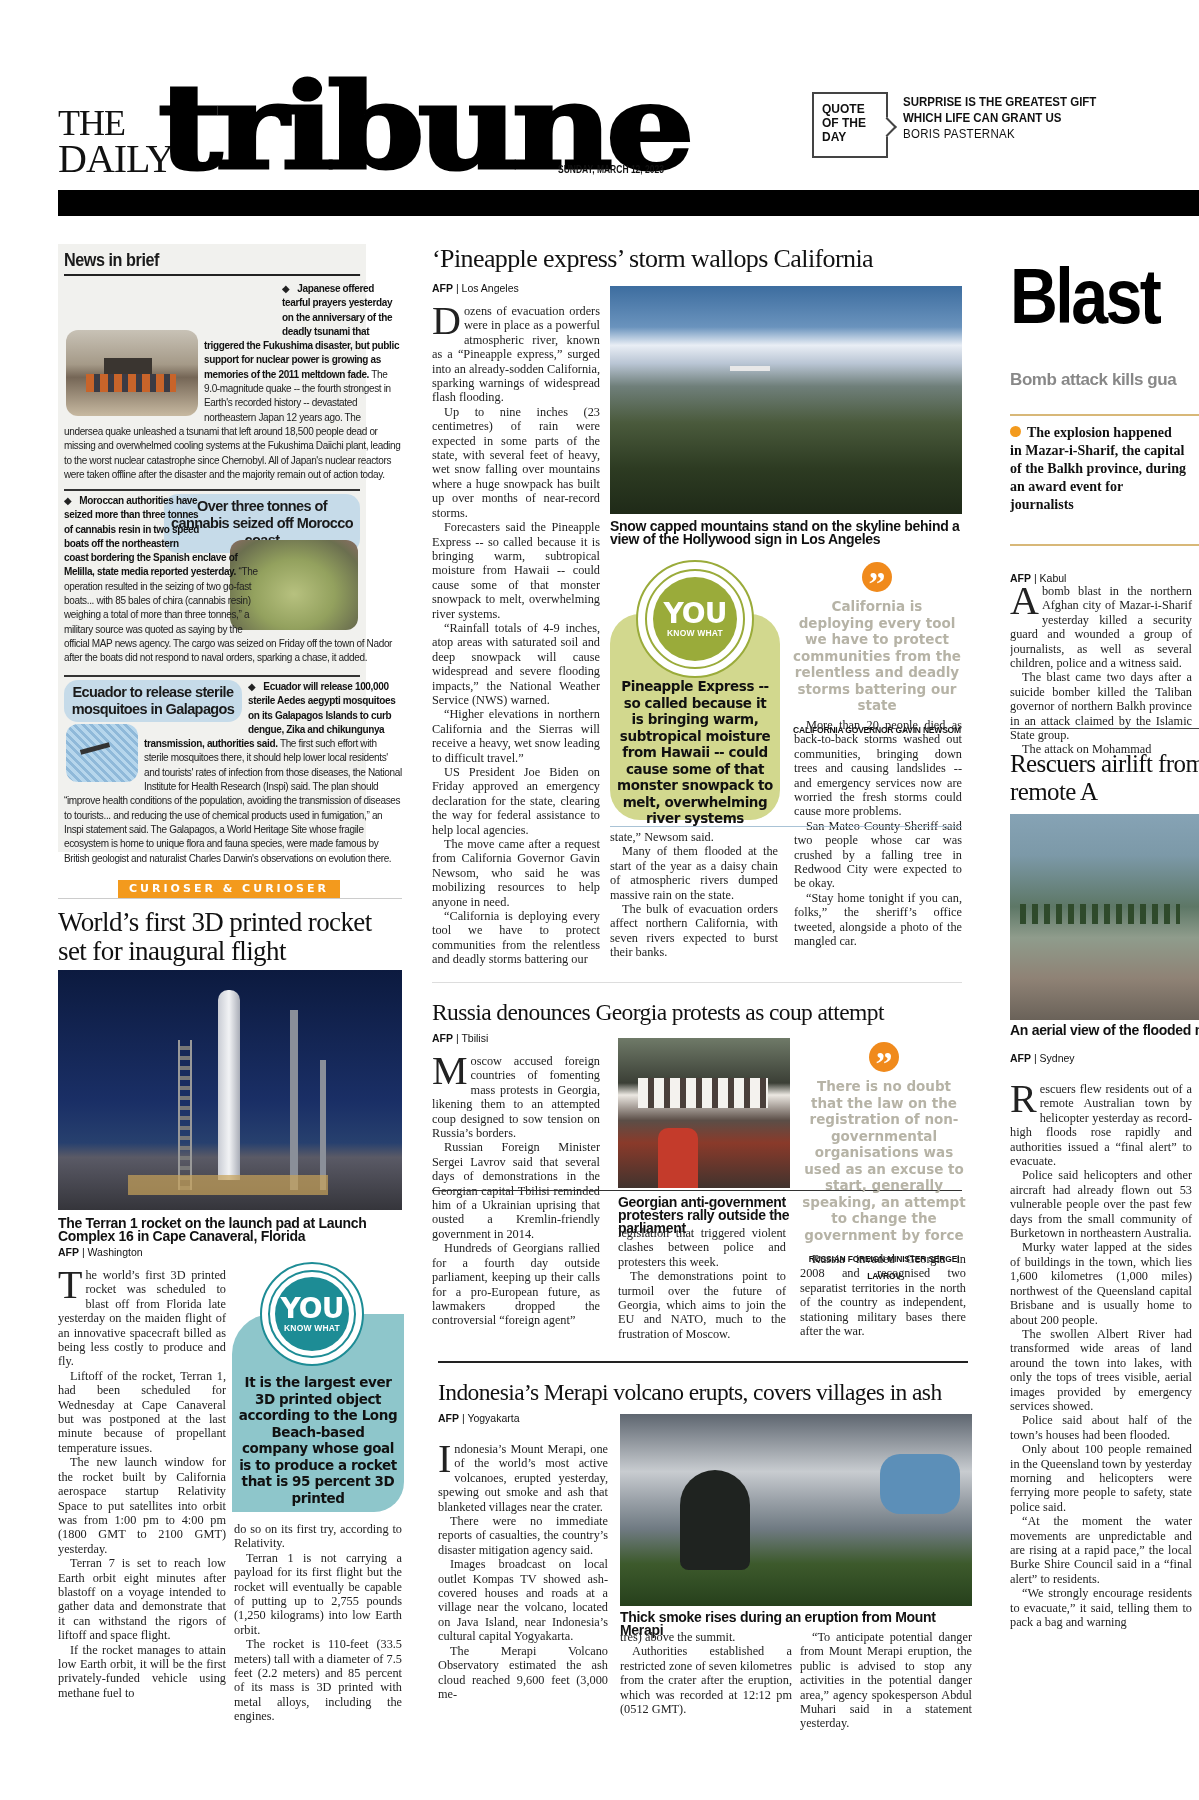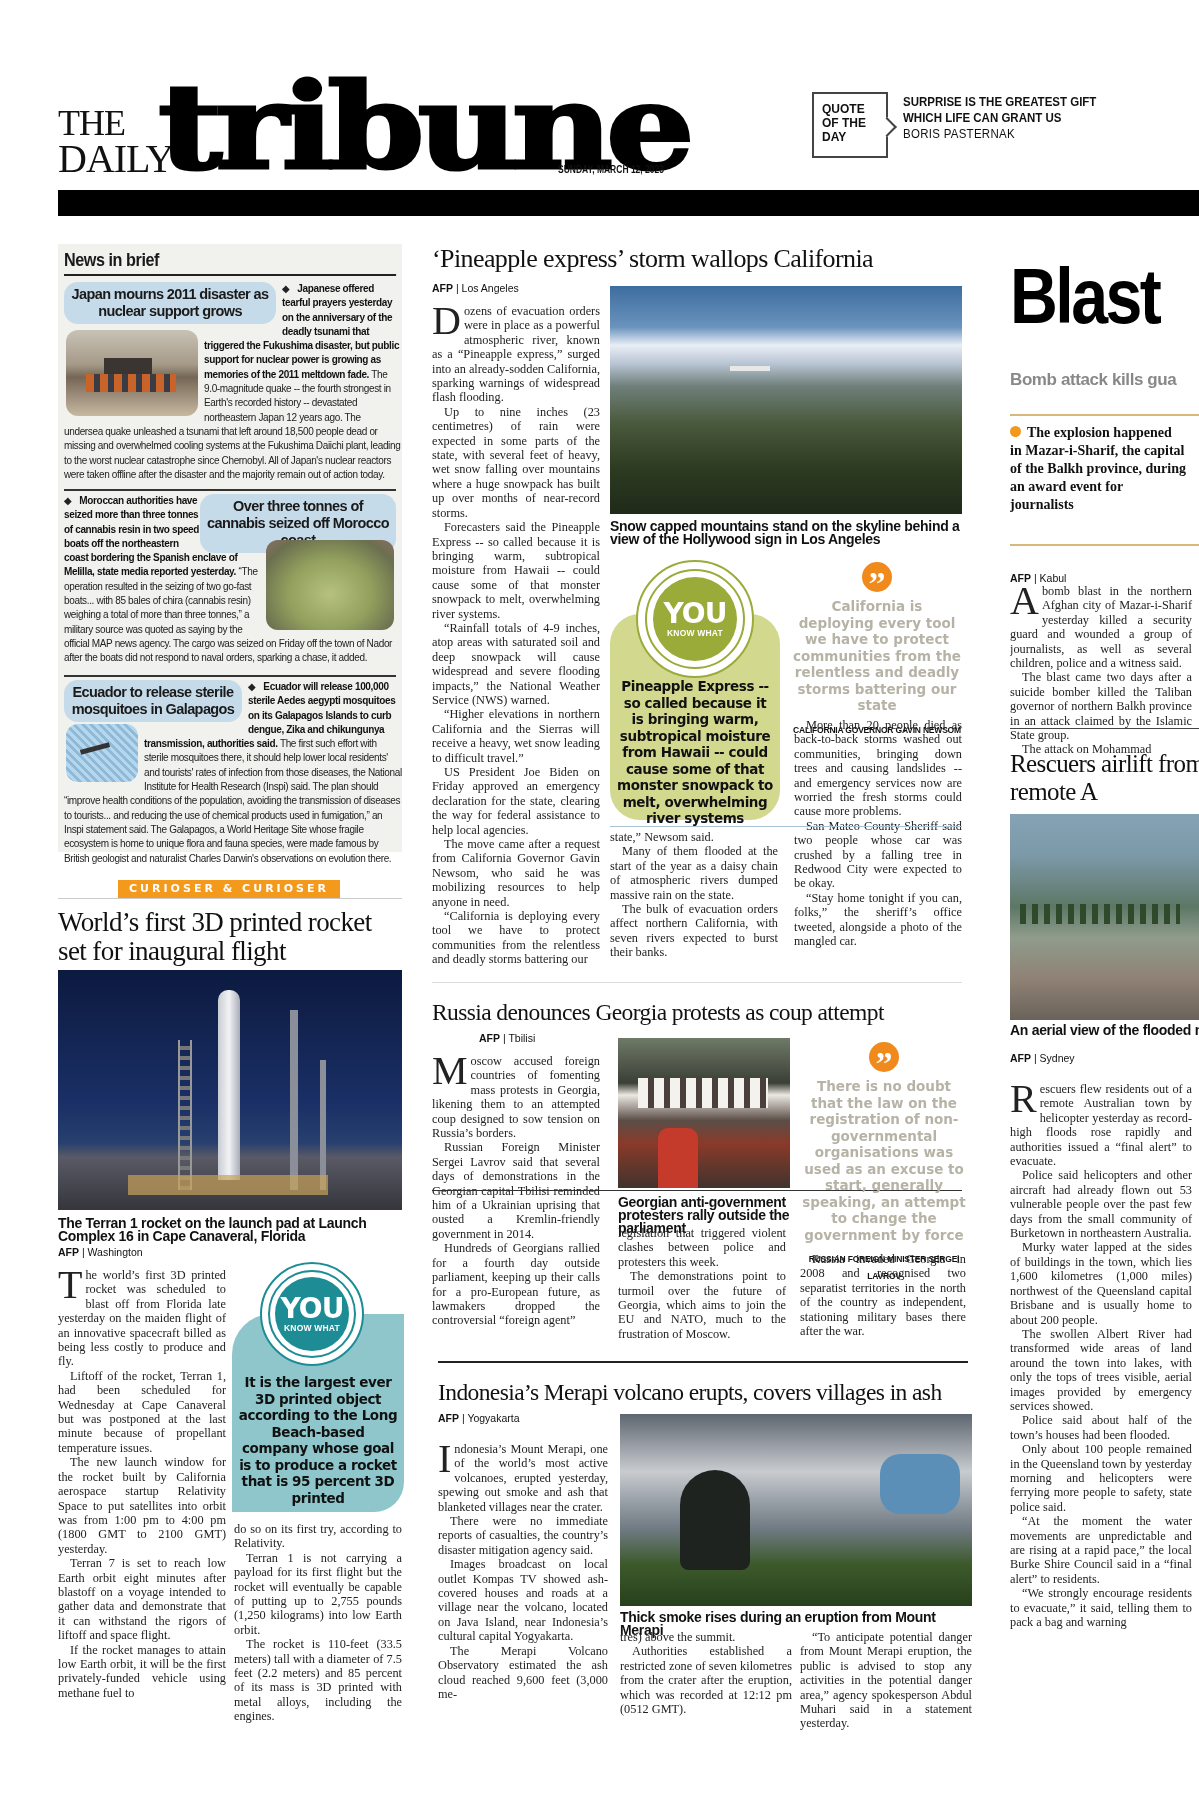--- a/index.html
+++ b/index.html
@@ -12,21 +12,21 @@
   .mast-daily { position: absolute; left: 0; top: 62px; font-family: "Liberation Serif", serif; font-size: 40px; line-height: 34px; letter-spacing: -1px; color: #111; }
   .mast-tribune { position: absolute; left: 100px; top: -12px; font-family: "DejaVu Serif", serif; font-weight: 900; font-size: 118px; line-height: 118px; letter-spacing: -6px; color: #000; transform: scaleX(1.18); transform-origin: left top; -webkit-text-stroke: 3px #000; }
   .mast-date { position: absolute; left: 500px; top: 84px; font-family: "Liberation Sans", sans-serif; font-size: 10px; font-weight: bold; color: #111; transform: scaleX(0.85); transform-origin: left; }
   .quote-box { position: absolute; left: 754px; top: 12px; width: 76px; height: 66px; border: 2px solid #444; padding: 8px 0 0 8px; font-family: "Liberation Sans", sans-serif; font-weight: bold; font-size: 12px; line-height: 14px; color: #111; }
   .quote-box::after { content: ""; position: absolute; right: -8px; top: 26px; width: 12px; height: 12px; border-top: 2px solid #444; border-right: 2px solid #444; background: #fff; transform: rotate(45deg); }
   .quote-text { position: absolute; left: 845px; top: 14px; font-family: "Liberation Sans", sans-serif; font-size: 12.5px; line-height: 16px; font-weight: bold; color: #111; transform: scaleX(0.92); transform-origin: left; }
   .quote-author { font-weight: normal; display: block; letter-spacing: 0.3px; }
   #blackbar { left: 58px; top: 190px; width: 1141px; height: 26px; background: #000; }
 
   
-  #brief { left: 58px; top: 244px; width: 344px; height: 608px; background: #f1f1ee; padding: 6px 6px; font-family: "DejaVu Sans", sans-serif; }
+  #brief { left: 58px; top: 244px; width: 308px; height: 608px; background: #f1f1ee; padding: 6px 6px; font-family: "DejaVu Sans", sans-serif; }
   .brief-title { font-family: "Liberation Sans", sans-serif; font-weight: bold; font-size: 18px; letter-spacing: -0.5px; border-bottom: 2px solid #222; padding-bottom: 3px; transform: scaleX(0.9); transform-origin: left; width: 111%; }
   .brief-item { position: relative; font-size: 10px; line-height: 14.3px; color: #222; font-family: "Liberation Sans", sans-serif; letter-spacing: -0.35px; }
   .brief-item b { color: #111; }
   .pill { background: #c6dbe9; border-radius: 14px; font-family: "Liberation Sans", sans-serif; font-weight: bold; font-size: 14.5px; line-height: 17px; text-align: center; color: #1a1a1a; padding: 4px 6px; letter-spacing: -0.6px; }
   .thumb { border-radius: 12px; overflow: hidden; }
   .divider { border-top: 2px solid #333; margin: 3px 0; }
   .diamond { font-size: 10px; margin-right: 8px; }
 
   
   #curioser-tag { left: 118px; top: 880px; width: 222px; height: 18px; background: #f39a1d; color: #fff; font-family: "DejaVu Sans", sans-serif; font-weight: bold; font-size: 11px; letter-spacing: 3px; text-align: center; line-height: 18px; }
@@ -74,21 +74,20 @@
     <div>WHICH LIFE CAN GRANT US</div>
     <span class="quote-author">BORIS PASTERNAK</span>
   </div>
 </div>
 <div id="blackbar" class="abs"></div>
 
 <div id="brief" class="abs">
   <div class="brief-title">News in brief</div>
 
   <div class="brief-item" style="margin-top:6px; height:204px;">
-    <div class="pill" style="position:absolute; left:0; top:0; width:212px;">Japan mourns 2011 disaster as nuclear support grows</div>
     <div class="thumb img" style="position:absolute; left:2px; top:48px; width:132px; height:86px; background: linear-gradient(180deg,#c8c2b6 0%,#a59a88 40%,#756656 55%,#c7b9a1 100%);">
       <div style="position:absolute; left:38px; top:28px; width:48px; height:32px; background:#3a3530;"></div>
       <div style="position:absolute; left:20px; top:44px; width:90px; height:18px; background: repeating-linear-gradient(90deg,#c8642a 0 8px,#3b3b44 8px 14px);"></div>
     </div>
 
     <div id="brief-text-0" style="position:absolute; left:0; top:0; width:338px;"><div style="float: left; clear: left; width: 218px; height: 50px;"></div><div style="float: left; clear: left; width: 140px; height: 92px;"></div><span class="diamond">◆</span><b>Japanese offered tearful prayers yesterday on the anniversary of the deadly tsunami that triggered the Fukushima disaster, but public support for nuclear power is growing as memories of the 2011 meltdown fade.</b><span> The 9.0-magnitude quake -- the fourth strongest in Earth's recorded history -- devastated northeastern Japan 12 years ago. The undersea quake unleashed a tsunami that left around 18,500 people dead or missing and overwhelmed cooling systems at the Fukushima Daiichi plant, leading to the worst nuclear catastrophe since Chernobyl. All of Japan's nuclear reactors were taken offline after the disaster and the majority remain out of action today.</span></div>
   </div>
 
   <div class="divider"></div>
 
@@ -189,21 +188,21 @@
   </div>
 <div class="abs" style="left:610px; top:826px; width:352px; border-top:1px solid #a9c3d6;"></div>
 <div class="abs body" id="cal-col2" style="left:610px; top:830px; width:168px;">
     <p class="first">state,” Newsom said.</p>
     <p>Many of them flooded at the start of the year as a daisy chain of atmospheric rivers dumped massive rain on the state.</p>
     <p>The bulk of evacuation orders affect northern California, with seven rivers expected to burst their banks.</p>
   </div>
 
 <div class="rule-dark" style="left:432px; top:982px; width:530px; border-top:1px solid #ddd;"></div>
 <div class="abs headline" style="left:432px; top:998px; width:540px; font-size:23.5px;">Russia denounces Georgia protests as coup attempt</div>
-<div class="abs byline" style="left:432px; top:1032px;margin-left:47px;"><b>AFP</b> | <span>Tbilisi</span></div>
+<div class="abs byline" style="left:432px; top:1032px;"><b>AFP</b> | <span>Tbilisi</span></div>
 <div class="abs body" id="geo-col1" style="left:432px; top:1054px; width:168px;">
     <p class="first"><span class="dropcap">M</span>oscow accused foreign countries of fomenting mass protests in Georgia, likening them to an attempted coup designed to sow tension on Russia’s borders.</p>
     <p>Russian Foreign Minister Sergei Lavrov said that several days of demonstrations in the Georgian capital Tbilisi reminded him of a Ukrainian uprising that ousted a Kremlin-friendly government in 2014.</p>
     <p>Hundreds of Georgians rallied for a fourth day outside parliament, keeping up their calls for a pro-European future, as lawmakers dropped the controversial “foreign agent”</p>
   </div>
 <div class="abs img" style="left:618px; top:1038px; width:172px; height:150px; background: linear-gradient(180deg,#6f7a68 0%,#3b3f36 30%,#ece8e2 38%,#5b4e47 55%,#8a3a2a 70%,#41332e 100%);">
   <div style="position:absolute; left:20px; top:40px; width:130px; height:30px; background: repeating-linear-gradient(90deg,#f4f2ee 0 10px,#4a3f3a 10px 16px);"></div>
   <div style="position:absolute; left:40px; top:90px; width:40px; height:60px; background:#c43b2b; border-radius:10px 10px 0 0;"></div>
 </div>
 <div class="abs" style="left:432px; top:1190px; width:530px; border-top:1px solid #333;"></div>

